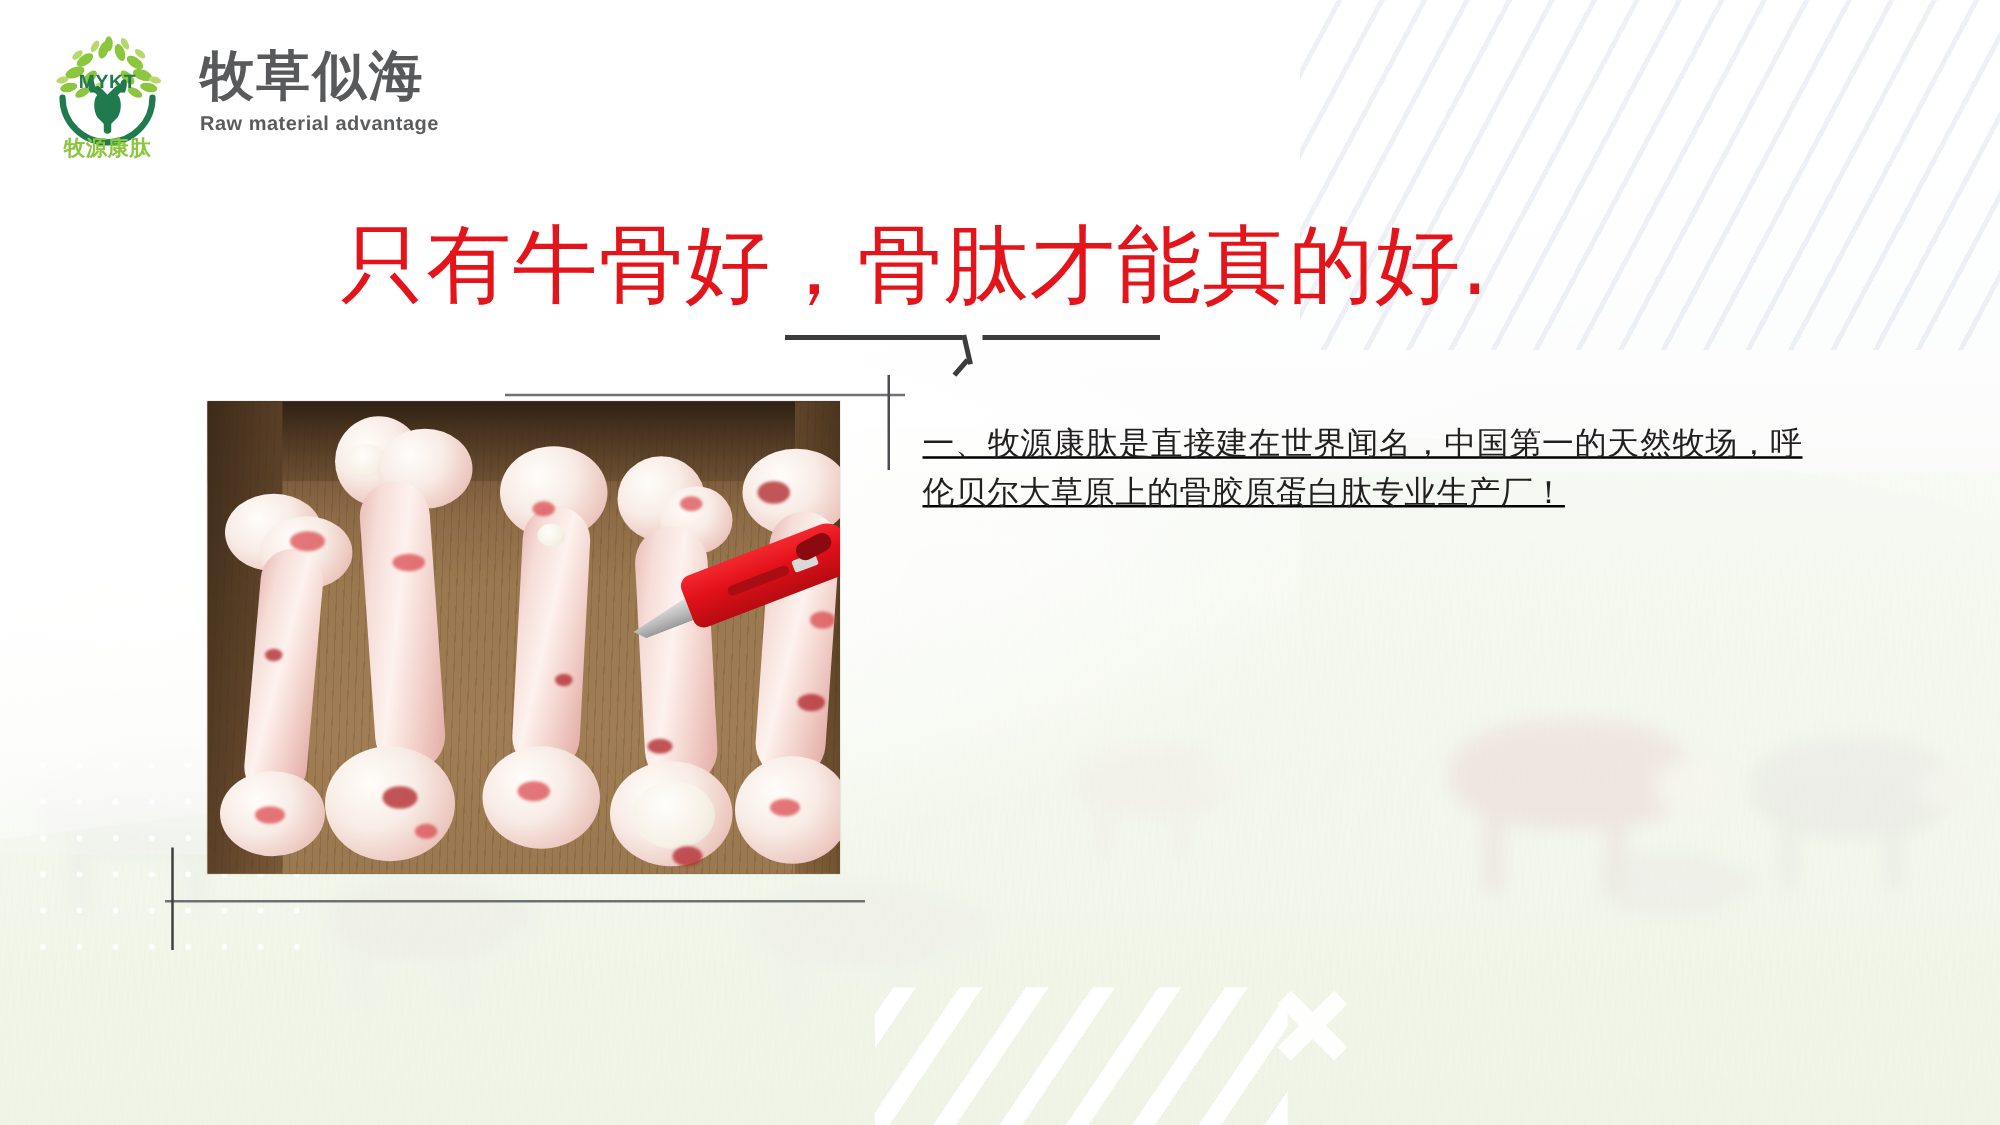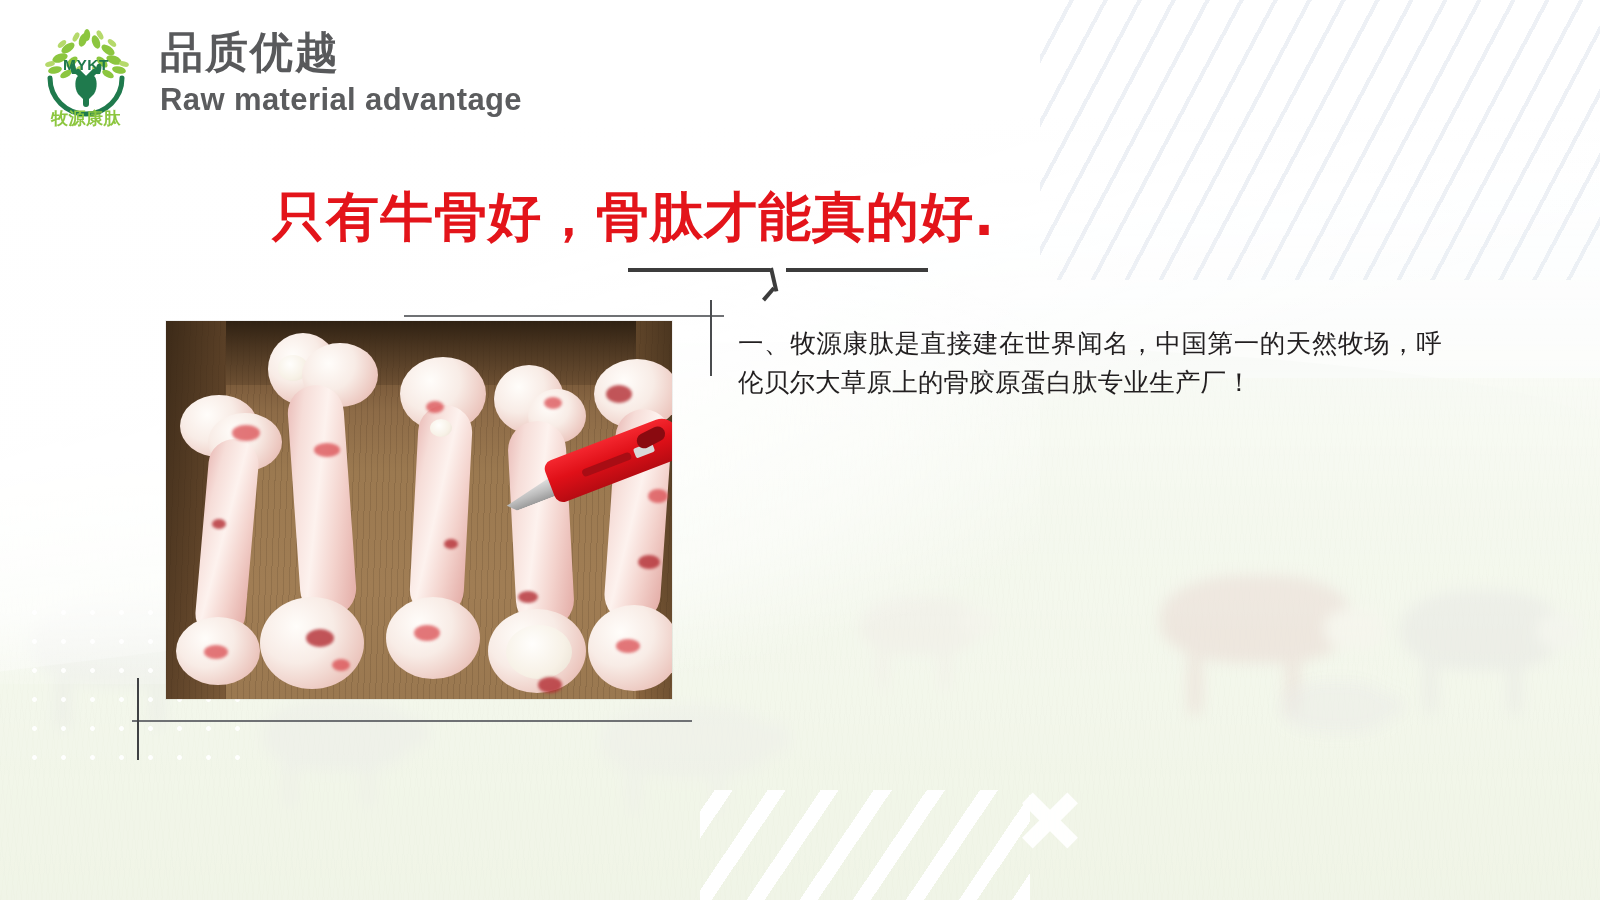--- a/index.html
+++ b/index.html
@@ -70,27 +70,27 @@
     background-image:radial-gradient(circle,#ffffff 2.1px,rgba(255,255,255,0) 2.6px);
     background-size:29px 29px;opacity:.95;}
 
   
   .header{position:absolute;left:38px;top:18px;display:flex;align-items:center;}
   .logo{width:96px;height:112px;position:relative;flex:0 0 auto;}
   .logo svg{display:block;}
   .header-txt{margin-left:26px;}
   .h-title{font-size:43px;font-weight:bold;color:#58595b;letter-spacing:2px;line-height:1.05;
     font-family:"DejaVu Sans","Liberation Sans",sans-serif;}
-  .h-sub{font-size:31px;font-weight:bold;color:#5b5c5e;letter-spacing:.4px;margin-top:6px;
+  .h-sub{font-size:16px;font-weight:bold;color:#5b5c5e;letter-spacing:.4px;margin-top:6px;
     font-family:"Liberation Sans",sans-serif;}
 
   
-  .headline{position:absolute;left:272px;top:176px;font-size:53px;font-weight:bold;color:#e3141a;
+  .headline{position:absolute;left:272px;top:176px;font-size:68px;font-weight:normal;color:#e3141a;
     letter-spacing:1px;white-space:nowrap;line-height:1.1;
-    font-family:"DejaVu Sans","Liberation Sans",sans-serif;margin-top:12px;}
+    font-family:"DejaVu Sans","Liberation Sans",sans-serif;}
 
   
   .uline{position:absolute;left:628px;top:268px;width:300px;height:22px;}
   .uline .seg{position:absolute;top:0;height:4px;background:#3c3c3c;}
   .uline .segL{left:0;width:142px;}
   .uline .segR{left:158px;width:142px;}
   .uline .v1{position:absolute;left:141px;top:0px;width:4px;height:24px;background:#3c3c3c;
     transform-origin:top center;transform:rotate(-13deg);}
   .uline .v2{position:absolute;left:144px;top:20px;width:4px;height:16px;background:#3c3c3c;
     transform-origin:top center;transform:rotate(41deg);}
@@ -126,21 +126,21 @@
   .knife{position:absolute;left:333px;top:125px;width:186px;height:44px;transform:rotate(-21deg);}
   .knife .handle{position:absolute;right:0;top:0;width:138px;height:44px;border-radius:9px 16px 16px 9px;
     background:linear-gradient(180deg,#f4272f 0%,#e01018 45%,#b70b12 100%);}
   .knife .hole{position:absolute;right:12px;top:7px;width:30px;height:15px;border-radius:8px;background:#8a0a10;transform:rotate(-6deg);}
   .knife .slot{position:absolute;right:52px;top:20px;width:52px;height:8px;border-radius:4px;background:#a80d14;}
   .knife .slider{position:absolute;right:28px;top:19px;width:20px;height:10px;border-radius:2px;background:#d9d9d9;}
   .knife .blade{position:absolute;left:0;top:13px;width:80px;height:22px;background:linear-gradient(180deg,#e9e9e9,#bdbdbd 60%,#9a9a9a);
     clip-path:polygon(0 62%,78% 0,100% 0,100% 100%,10% 100%);}
 
   
-  .body-copy{position:absolute;left:738px;top:324px;width:704px;}
+  .body-copy{position:absolute;left:738px;top:336px;width:704px;text-decoration:underline;}
   .para{font-size:25.5px;line-height:1.52;color:#221f20;letter-spacing:.2px;text-align:justify;
     font-family:"DejaVu Sans","Liberation Sans",sans-serif;}
   .para.p2{margin-top:18px;}
 </style>
 </head>
 <body>
 
 <div id="slide">
 
   <div class="bg-pasture">
@@ -237,21 +237,21 @@
         <path d="M34 56 C31 48 33 44 36 46 C38 47 38 52 39 56 Z" fill="#1f7a4d"></path>
         <path d="M62 56 C65 48 63 44 60 46 C58 47 58 52 57 56 Z" fill="#1f7a4d"></path>
         <path d="M40 58 C37 60 36 70 40 76 L48 84 L56 76 C60 70 59 60 56 58 Z" fill="#1f7a4d"></path>
 
         <path d="M12 60 A36 36 0 0 0 84 60" stroke="#1f7a4d" stroke-width="5" fill="none" stroke-linecap="round"></path>
 
         <text x="48" y="106" text-anchor="middle" font-family="DejaVu Sans, sans-serif" font-size="17" font-weight="bold" fill="#8cc63f" letter-spacing="0.5">牧源康肽</text>
       </svg>
     </div>
     <div class="header-txt">
-      <div class="h-title">品质优越</div>
+      <div class="h-title">牧草似海</div>
       <div class="h-sub">Raw material advantage</div>
     </div>
   </div>
 
   <div class="headline">只有牛骨好，骨肽才能真的好.</div>
 
   <div class="uline">
     <span class="seg segL"></span>
     <span class="v1"></span>
     <span class="v2"></span>

